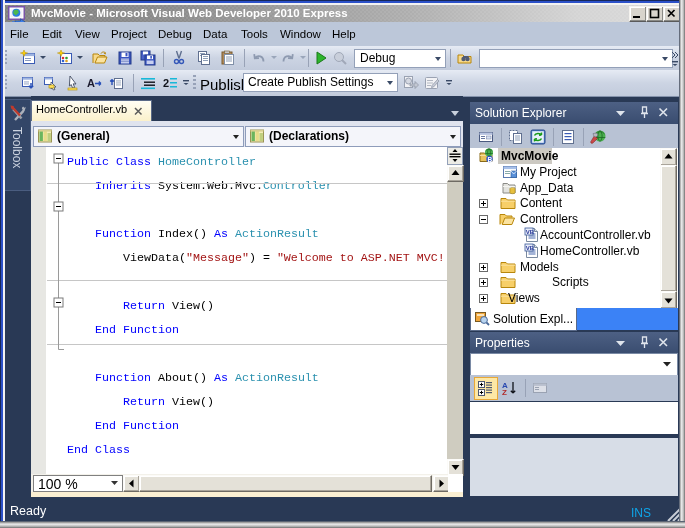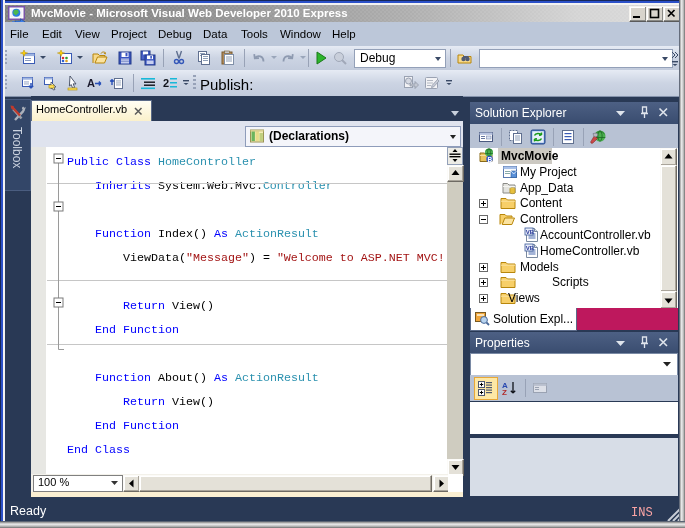--- a/index.html
+++ b/index.html
@@ -28,21 +28,21 @@
   #combrow{left:31px;top:121px;width:432px;height:26px;background:#dfe3ee;}
   .navcombo{position:absolute;top:5px;height:19px;background:#f4f5fa;border:1px solid #8e9cba;font-size:12px;font-weight:bold;}
   #codearea{left:31px;top:147px;width:416px;height:327px;background:#fff;}
   #indmargin{left:31px;top:147px;width:15px;height:327px;background:#e7e7e3;border-right:1px solid #fff;}
   #code{left:31px;top:147px;width:416px;height:327px;overflow:hidden;}
   #code pre{margin:0;font-family:"Liberation Mono",monospace;font-size:11.66px;line-height:24px;}
   .kw{color:#0000fe;} .ty{color:#2b91af;} .st{color:#a31515;}
   .sbtn{position:absolute;background:#e4e1d8;border-top:1px solid #fcfbf8;border-left:1px solid #fcfbf8;border-right:1px solid #6e6a63;border-bottom:1px solid #6e6a63;box-shadow:inset -1px -1px 0 #a9a49a,inset 1px 1px 0 #fff;}
   .sbtn svg{position:absolute;left:0;top:0;}
   #status-ready{left:10px;top:504px;color:#fff;font-size:12.5px;}
-  #status-ins{left:631px;top:506px;color:#fca5a5;font-size:12px;font-family:Liberation Mono, monospace;}
+  #status-ins{left:631px;top:506px;color:#0ea5e9;font-size:12px;}
   .ptitle{background:linear-gradient(#4d6084,#394c6f);color:#fff;font-size:12px;}
   .ptool{background:#b8c2d4;}
   .trow{position:absolute;left:0;height:16px;font-size:12px;color:#000;white-space:nowrap;}
   .trow .lbl{position:absolute;top:1px;}
   .pm{position:absolute;top:4px;width:7px;height:7px;background:#fff;border:1px solid #6a6a6a;}
   .pm i{position:absolute;left:1px;top:3px;width:5px;height:1px;background:#000;}
   .pm.plus i.v{left:3px;top:1px;width:1px;height:5px;}
   .ticn{position:absolute;width:16px;height:16px;}
 </style>
 </head>
@@ -230,20 +230,24 @@
         <rect x="8" y="3" width="7" height="1.5" fill="#18b8d8"></rect>
         <rect x="8" y="7" width="7" height="1.5" fill="#18b8d8"></rect>
         <rect x="8" y="11" width="7" height="1.5" fill="#18b8d8"></rect>
       </svg>
     <svg class="abs" style="left:182px;top:9px" width="8" height="10">
         <rect x="1" y="1" width="6" height="1.4" fill="#3a4a66"></rect>
         <path d="M1.5 4 L6.5 4 L4 6 Z" fill="#3a4a66"></path>
       </svg>
     <div class="grip" style="left:193px;top:5px;height:16px"></div>
     <span style="position:absolute;left:200px;top:6px;font-size:15px">Publish:</span>
+    <div class="combo" style="left:243px;top:3px;width:153px;height:17px">
+        <span style="position:absolute;left:4px;top:1px">Create Publish Settings</span>
+        <span class="carr"></span>
+      </div>
     <svg class="ticon" style="left:403px;top:5px" viewBox="0 0 16 16">
         <rect x="1.5" y="1.5" width="8" height="11" fill="#f2f2f5" stroke="#9aa2b2"></rect>
         <circle cx="5.5" cy="6" r="3" fill="#d5d9e2" stroke="#9aa2b2"></circle>
         <path d="M7 9 L12 9 L12 6.5 L15.5 10 L12 13.5 L12 11 L7 11 Z" fill="#c2c7d2" stroke="#8a92a2" stroke-width="0.7"></path>
       </svg>
     <svg class="ticon" style="left:424px;top:5px" viewBox="0 0 16 16">
         <rect x="1.5" y="2.5" width="12" height="11" rx="1" fill="#f2f2f5" stroke="#9aa2b2"></rect>
         <rect x="3" y="5" width="6" height="1" fill="#b2b7c2"></rect>
         <rect x="3" y="7.5" width="6" height="1" fill="#b2b7c2"></rect>
         <rect x="3" y="10" width="4" height="1" fill="#b2b7c2"></rect>
@@ -272,20 +276,31 @@
       <svg style="position:absolute;left:101px;top:5px" width="11" height="11">
           <path d="M2 2 L8.5 8.5 M8.5 2 L2 8.5" stroke="#5a5a5a" stroke-width="1.5"></path>
         </svg>
     </div>
     <svg class="abs" style="left:420px;top:15px" width="9" height="6">
         <path d="M0 0 L8 0 L4 5 Z" fill="#c8d0dd"></path>
       </svg>
   </div>
 
   <div class="abs" id="combrow">
+    <div class="navcombo" style="left:2px;top:5px;width:209px;">
+      <svg style="position:absolute;left:3px;top:1px" width="17" height="17" viewBox="0 0 17 17">
+          <rect x="1.5" y="2" width="13" height="12" fill="#f5edb8" stroke="#9a9455"></rect>
+          <rect x="2.5" y="3" width="3.4" height="10" fill="#6cb55e"></rect>
+          <rect x="6.5" y="3" width="3.4" height="10" fill="#e8dc8a"></rect>
+          <rect x="10.5" y="5" width="3.4" height="8" fill="#c0cf7e"></rect>
+          <rect x="1.5" y="2" width="13" height="1.6" fill="#d8cf90"></rect>
+        </svg>
+      <span style="position:absolute;left:23px;top:2px">(General)</span>
+      <span class="carr" style="border-top-color:#222"></span>
+    </div>
     <div class="navcombo" style="left:214px;top:5px;width:214px;">
       <svg style="position:absolute;left:3px;top:1px" width="17" height="17" viewBox="0 0 17 17">
           <rect x="1.5" y="2" width="13" height="12" fill="#f5edb8" stroke="#9a9455"></rect>
           <rect x="2.5" y="3" width="3.4" height="10" fill="#6cb55e"></rect>
           <rect x="6.5" y="3" width="3.4" height="10" fill="#e8dc8a"></rect>
           <rect x="10.5" y="5" width="3.4" height="8" fill="#c0cf7e"></rect>
           <rect x="1.5" y="2" width="13" height="1.6" fill="#d8cf90"></rect>
         </svg>
       <span style="position:absolute;left:23px;top:2px">(Declarations)</span>
       <span class="carr" style="border-top-color:#222"></span>
@@ -337,21 +352,21 @@
       </div>
     <div class="sbtn" style="left:0;top:312px;width:15px;height:15px">
         <svg width="15" height="15">
           <path d="M7.5 10 L11.5 5 L3.5 5 Z" fill="#000"></path>
         </svg>
       </div>
   </div>
 
   <div class="abs" id="hscrollrow" style="left:31px;top:474px;width:432px;height:18px;background:#f3f1ea;">
     <div class="combo" style="left:2px;top:1px;width:88px;height:15px;border-color:#808080">
-        <span style="position:absolute;left:4px;top:0px;font-size:11px">100 %</span>
+        <span style="position:absolute;left:4px;top:0px;font-size:14px">100 %</span>
       <svg style="position:absolute;right:3px;top:5px" width="8" height="6">
           <path d="M0 0 L7 0 L3.5 4 Z" fill="#333"></path>
         </svg>
     </div>
     <div class="sbtn" style="left:92px;top:1px;width:15px;height:15px">
         <svg width="15" height="15">
           <path d="M5 7.5 L9.5 3.5 L9.5 11.5 Z" fill="#000"></path>
         </svg>
       </div>
     <div class="sbtn" style="left:108px;top:1px;width:291px;height:15px"></div>
@@ -534,21 +549,21 @@
           </svg>
         </div>
       <div class="sbtn" style="left:0;top:17px;width:15px;height:125px"></div>
       <div class="sbtn" style="left:0;top:143px;width:15px;height:16px">
           <svg width="15" height="16">
             <path d="M7.5 11.5 L11.5 6.5 L3.5 6.5 Z" fill="#000"></path>
           </svg>
         </div>
     </div>
 
-    <div class="abs" id="setabs" style="left:0;top:206px;width:208px;height:22px;background:#be185d;">
+    <div class="abs" id="setabs" style="left:0;top:206px;width:208px;height:22px;background:#3b82f6;">
       <div class="abs" style="left:0;top:0;width:105px;height:22px;background:#fff;border:1px solid #5a6a88;border-top:none;font-size:12px;">
         <svg class="ticn" style="left:3px;top:2px" viewBox="0 0 16 16">
             <rect x="1.5" y="2.5" width="10" height="9" fill="#f0a63c" stroke="#7a5a20"></rect>
             <rect x="3" y="4" width="7" height="2" fill="#fbe3b8"></rect>
             <circle cx="10" cy="10" r="3.4" fill="#b8d4f0" stroke="#4a6a9a"></circle>
             <path d="M12.5 12.5 L15 15" stroke="#4a6a9a" stroke-width="1.8"></path>
           </svg>
         <span style="position:absolute;left:22px;top:4px">Solution Expl...</span>
       </div>
     </div>

